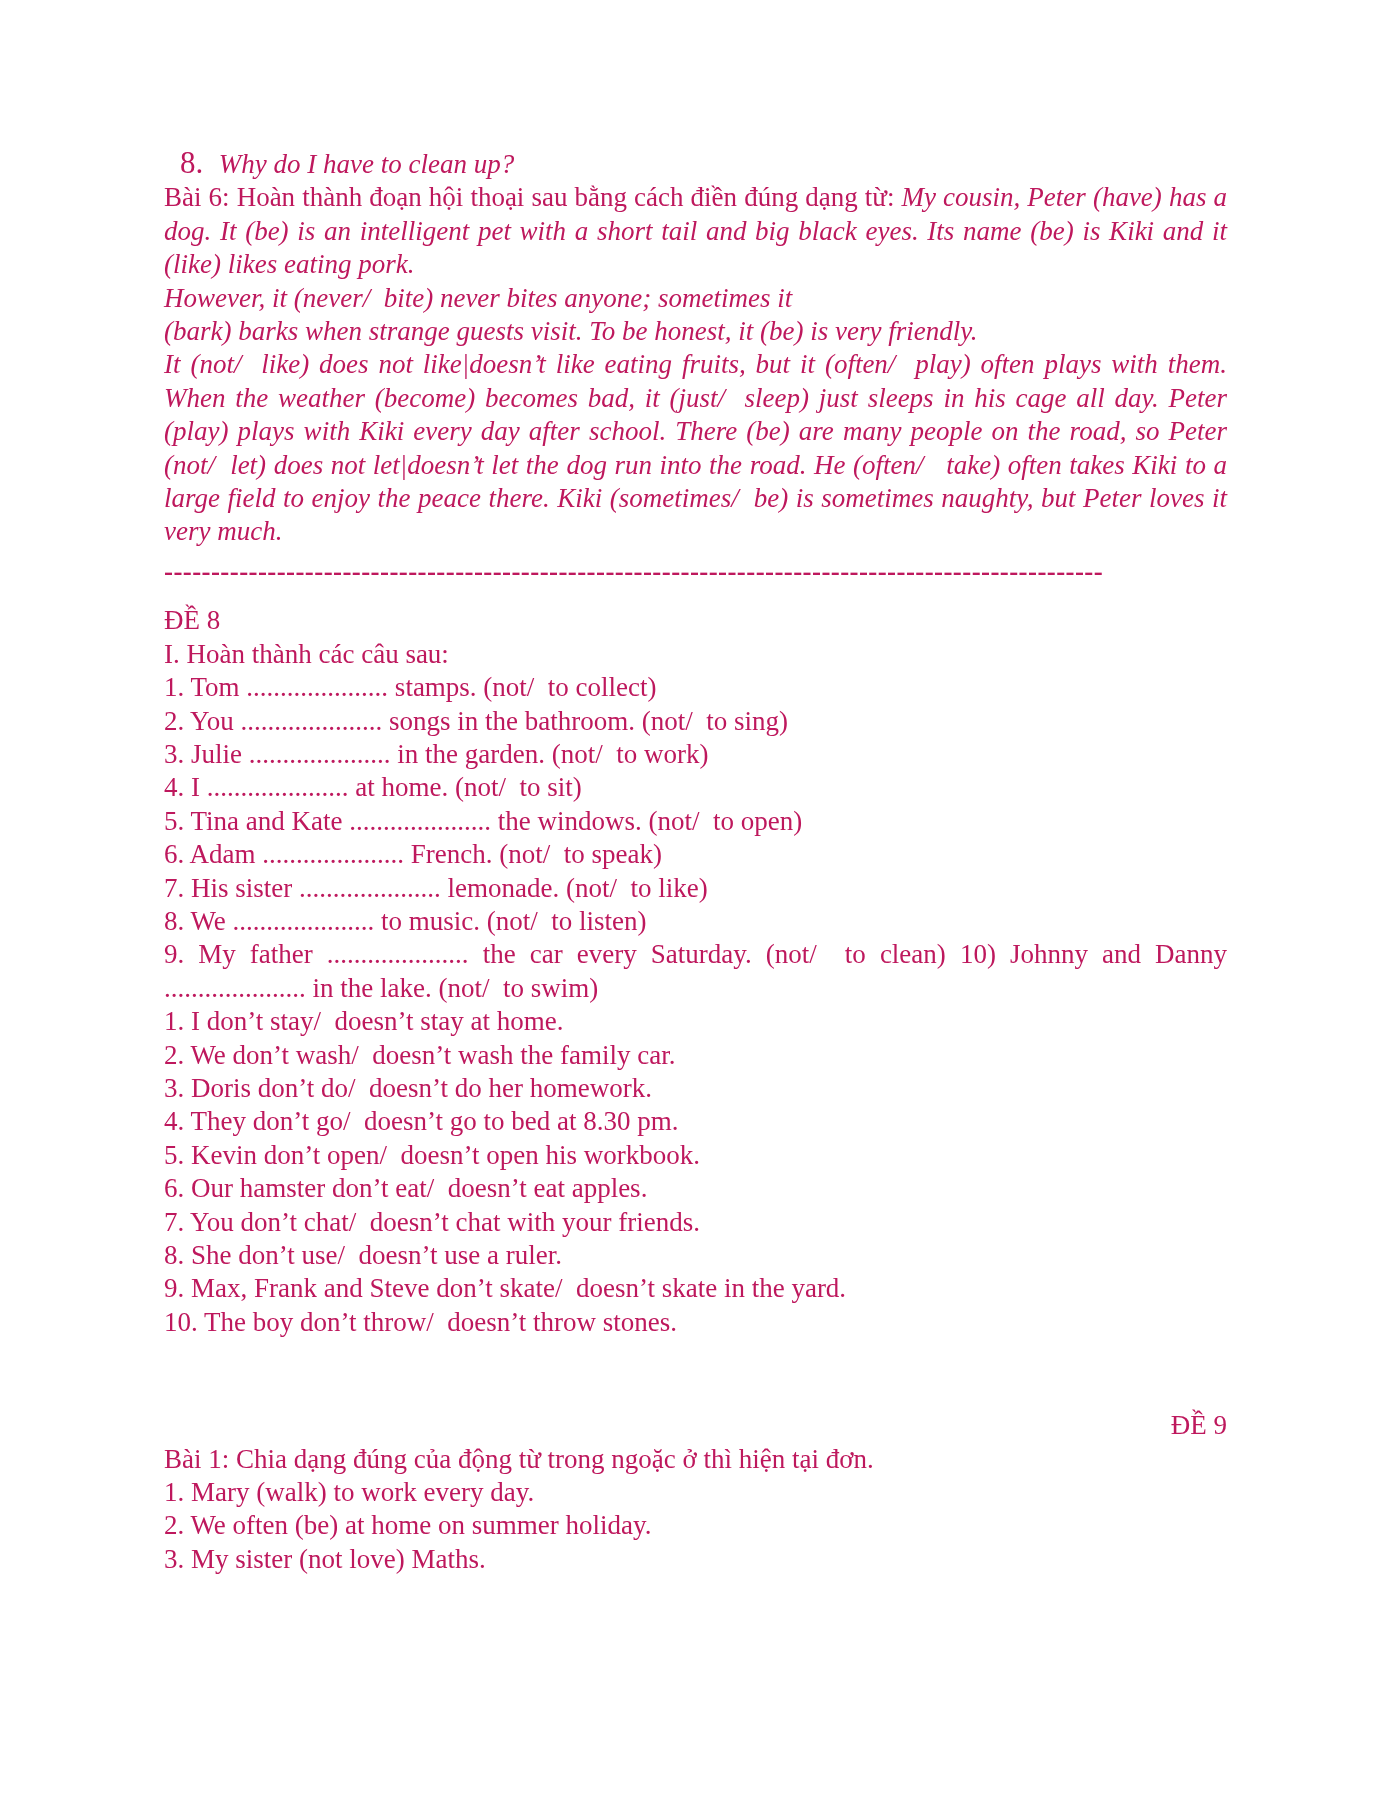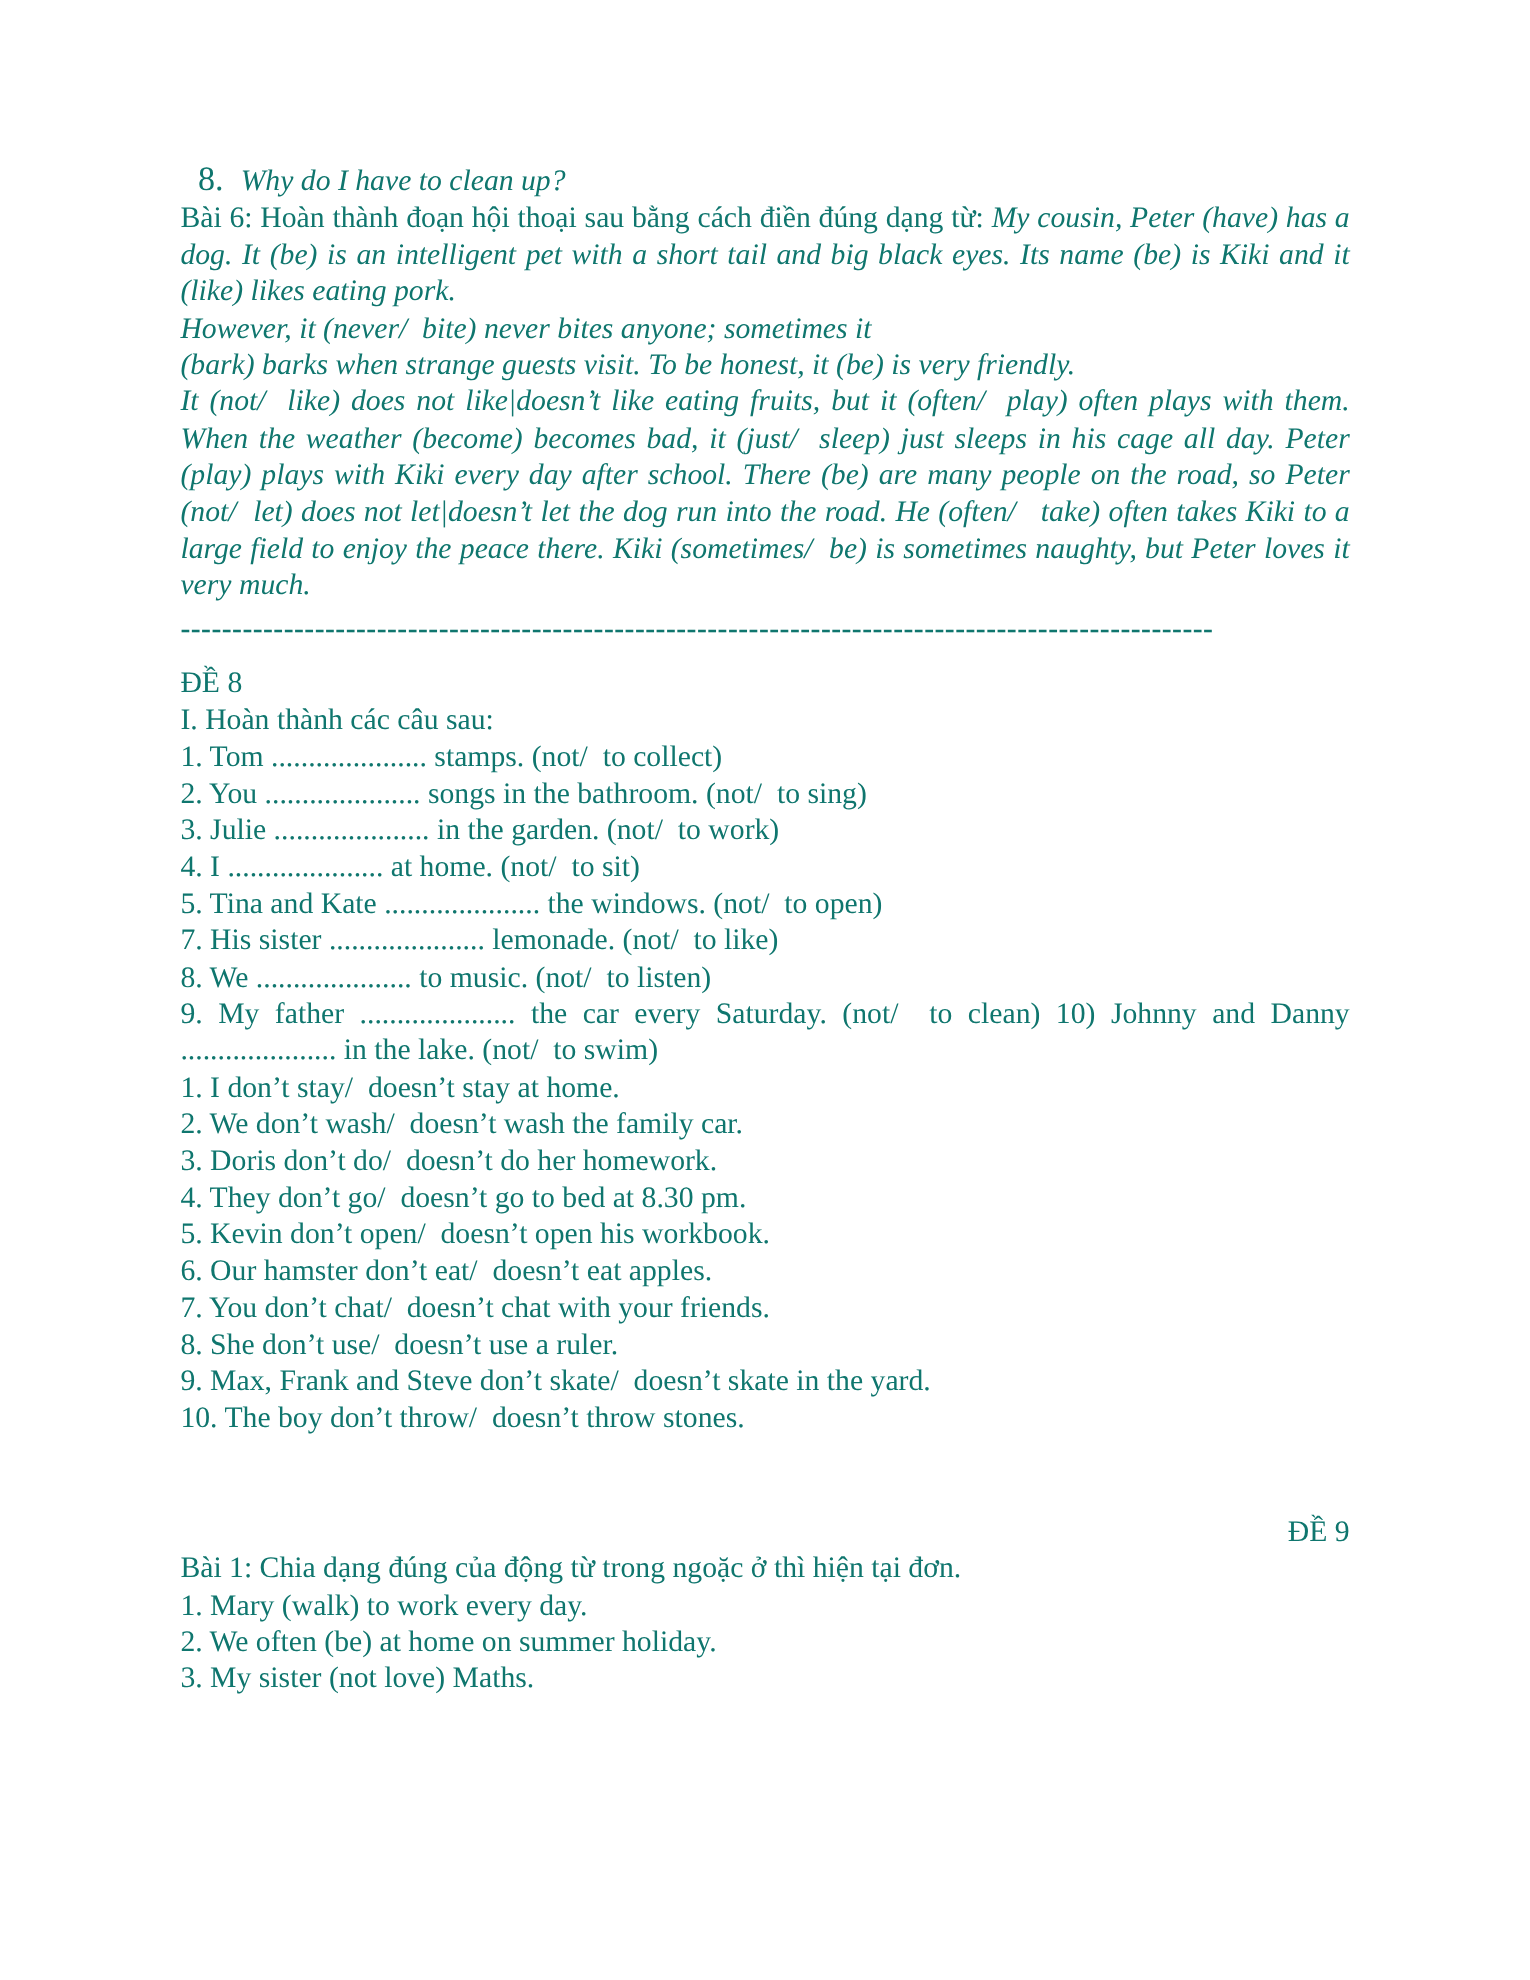--- a/index.html
+++ b/index.html
@@ -6,21 +6,21 @@
     margin: 0;
     padding: 0;
     background: #ffffff;
   }
   .page {
     position: relative;
     width: 1391px;
     height: 1800px;
     box-sizing: border-box;
     background: #ffffff;
-    color: #0f766e;
+    color: #be185d;
     font-family: "Liberation Serif", "DejaVu Serif", serif;
     font-size: 27px;
     line-height: 33.4px;
     padding: 146px 164px 0 164px;
     overflow: hidden;
   }
   .para {
     white-space: pre-wrap;
     margin: 0;
   }
@@ -50,20 +50,21 @@
       <div class="para align-left"><span class="i">(bark) </span><span class="b i">barks</span><span class="i"> when strange guests visit. To be honest, it (be) </span><span class="b i">is</span><span class="i"> very friendly.</span></div>
       <div class="para align-justify"><span class="i">It (not/  like) </span><span class="b i">does not like|doesn’t like</span><span class="i"> eating fruits, but it (often/  play) </span><span class="b i">often plays</span><span class="i"> with them. When the weather (become) </span><span class="b i">becomes</span><span class="i"> bad, it (just/  sleep) </span><span class="b i">just sleeps</span><span class="i"> in his cage all day. Peter (play) </span><span class="b i">plays</span><span class="i"> with Kiki every day after school. There (be) </span><span class="b i">are</span><span class="i"> many people on the road, so Peter (not/  let) </span><span class="b i">does not let|doesn’t let</span><span class="i"> the dog run into the road. He (often/   take) </span><span class="b i">often takes</span><span class="i"> Kiki to a large field to enjoy the peace there. Kiki (sometimes/  be) </span><span class="b i">is sometimes</span><span class="i"> naughty, but Peter loves it very much.</span></div>
       <div class="para divider">----------------------------------------------------------------------------------------------------</div>
       <div class="para align-left mt6"><span class="b">ĐỀ 8</span></div>
       <div class="para align-left"><span class="b">I. Hoàn thành các câu sau:</span></div>
       <div class="para align-left"><span>1. Tom ..................... stamps. (not/  to collect)</span></div>
       <div class="para align-left"><span>2. You ..................... songs in the bathroom. (not/  to sing)</span></div>
       <div class="para align-left"><span>3. Julie ..................... in the garden. (not/  to work)</span></div>
       <div class="para align-left"><span>4. I ..................... at home. (not/  to sit)</span></div>
       <div class="para align-left"><span>5. Tina and Kate ..................... the windows. (not/  to open)</span></div>
+      <div class="para align-left"><span>6. Adam ..................... French. (not/  to speak)</span></div>
       <div class="para align-left"><span>7. His sister ..................... lemonade. (not/  to like)</span></div>
       <div class="para align-left"><span>8. We ..................... to music. (not/  to listen)</span></div>
       <div class="para align-justify"><span>9. My father ..................... the car every Saturday. (not/  to clean) 10) Johnny and Danny ..................... in the lake. (not/  to swim)</span></div>
       <div class="para align-left"><span>1. I don’t stay/  doesn’t stay at home.</span></div>
       <div class="para align-left"><span>2. We don’t wash/  doesn’t wash the family car.</span></div>
       <div class="para align-left"><span>3. Doris don’t do/  doesn’t do her homework.</span></div>
       <div class="para align-left"><span>4. They don’t go/  doesn’t go to bed at 8.30 pm.</span></div>
       <div class="para align-left"><span>5. Kevin don’t open/  doesn’t open his workbook.</span></div>
       <div class="para align-left"><span>6. Our hamster don’t eat/  doesn’t eat apples.</span></div>
       <div class="para align-left"><span>7. You don’t chat/  doesn’t chat with your friends.</span></div>

